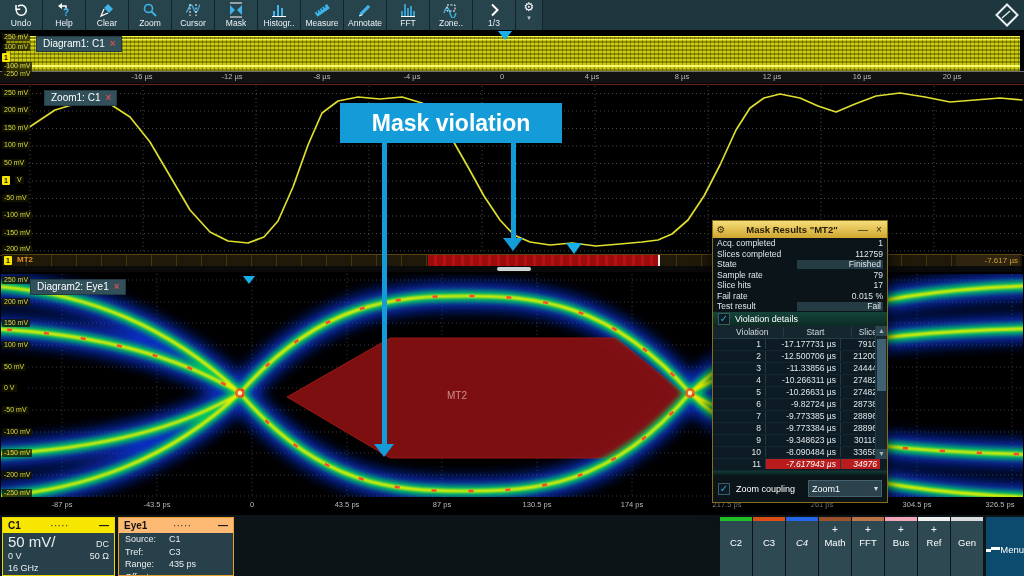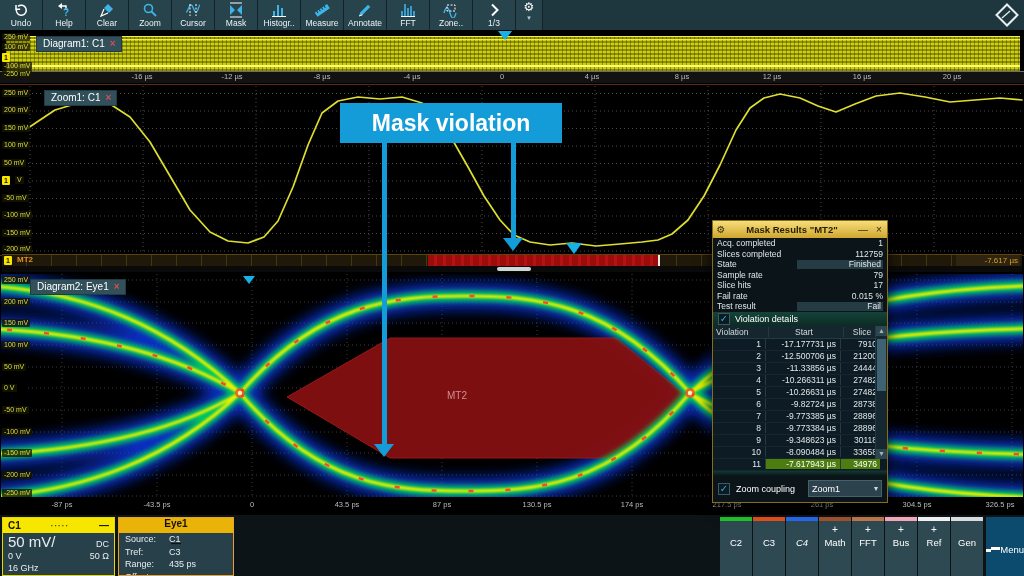--- a/index.html
+++ b/index.html
@@ -63,28 +63,28 @@
   #dlgtitle{height:17px;background:linear-gradient(180deg,#f6de7a,#cfa62f);color:#231c04;display:flex;align-items:center;cursor:move;}
   #dlgtitle .t{flex:1;text-align:center;font-weight:bold;font-size:9.5px;}
   #dlgtitle .ic{width:16px;text-align:center;font-size:10px;color:#3a2f08;cursor:pointer;}
   .srow{height:10.5px;display:flex;align-items:center;padding:0 4px;color:#dfe7ea;justify-content:center;}
   .srow .l{flex:1;}
   .srow .v{text-align:right;}
   .srow .vf{width:84px;background:#263c44;text-align:right;padding-right:2px;height:9px;line-height:9px;}
   #violbar{height:14px;background:linear-gradient(180deg,#14443a,#0c2b24);display:flex;align-items:center;gap:5px;padding:0 5px;color:#fff;font-size:9px;}
   .chk{width:10px;height:10px;background:#0d1a20;border:1px solid #3a5a66;color:#2fa8ea;font-size:10px;line-height:9px;text-align:center;cursor:pointer;}
   #vtable{position:relative;background:#0d1c24;}
-  .throw{display:flex;height:12px;align-items:center;background:#16262e;border-bottom:1px solid #243a44;color:#d2dde2;}
+  .throw{display:flex;height:12px;align-items:center;background:#16262e;border-bottom:1px solid #243a44;color:#d2dde2;padding-left:20px;}
   .trow{display:flex;height:11px;align-items:center;border-bottom:1px solid #15262e;color:#dfe7ea;cursor:pointer;}
   .c1c{width:48px;padding-right:4px;text-align:right;border-right:1px solid #243a44;}
   .c2c{width:70px;padding-right:4px;text-align:right;border-right:1px solid #243a44;}
   .c3c{width:36px;padding-right:3px;text-align:right;}
   .throw .c1c{text-align:left;padding-left:3px;}
   .throw .c2c,.throw .c3c{text-align:center;}
-  .sel{background:#4d7c0f;color:#fff;}
+  .sel{background:#b91c1c;color:#fff;font-style:italic;}
   #vscroll{position:absolute;right:0;top:0;width:11px;height:133px;background:#152730;border-left:1px solid #243a44;}
   #vscroll .ar{position:absolute;left:0;width:11px;height:10px;background:#2e4650;color:#9fb4bc;font-size:7px;text-align:center;line-height:10px;cursor:pointer;}
   #vthumb{position:absolute;left:1px;top:13px;width:9px;height:52px;background:#3f6273;cursor:pointer;}
   #dlgdiv{height:5px;background:linear-gradient(180deg,#0f3a33,#0b1418);}
   #dlgfoot{height:26px;display:flex;align-items:center;gap:6px;padding:0 5px;color:#fff;font-size:9px;}
   #zoomsel{margin-left:auto;width:66px;height:15px;background:#2c434d;border:1px solid #44606c;display:flex;align-items:center;
            padding:0 3px;cursor:pointer;}
   #zoomsel .dv{margin-left:auto;font-size:8px;color:#cfdbe0;}
   
   #bbar{position:absolute;left:0;top:515px;width:1024px;height:61px;background:#0c1418;z-index:20;}
@@ -581,21 +581,21 @@
         </div>
       <div class="sigrow">
           <span>0 V</span>
         <span>50 Ω</span>
         </div>
       <div class="sigrow">
           <span>16 GHz</span>
         </div>
     </div>
     <div class="sigbox" style="left:118px;width:116px;border:1px solid #e8a030;">
-      <div class="sighdr" style="background:#eab308;flex-direction:column;">
+      <div class="sighdr" style="background:#fdba74;">
         <span>Eye1</span>
         <span class="grip">·····</span>
         <span class="minb">—</span>
       </div>
       <div class="erow">
           <span class="el">Source:</span>
           <span>C1</span>
         </div>
       <div class="erow">
           <span class="el">Tref:</span>

